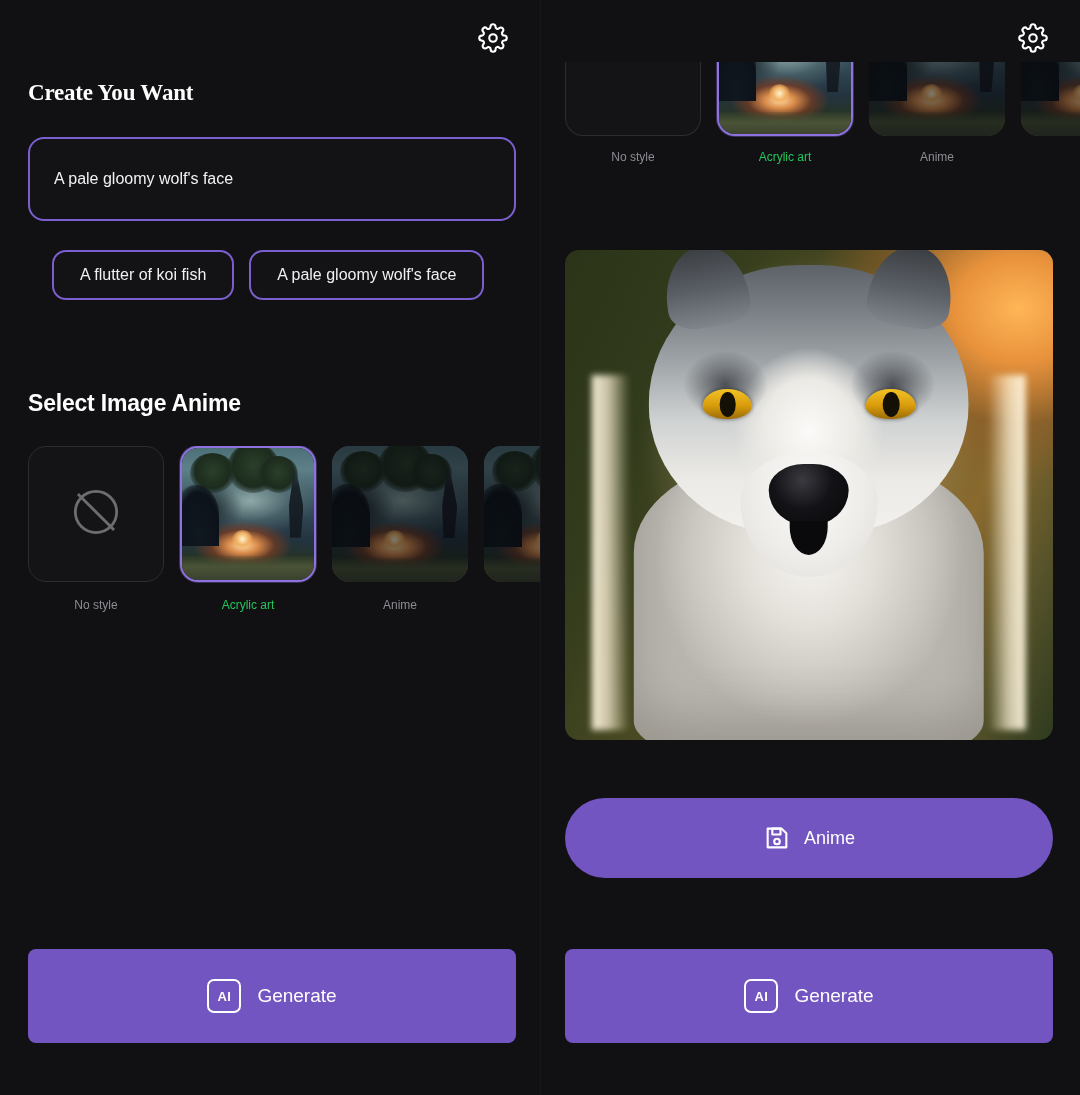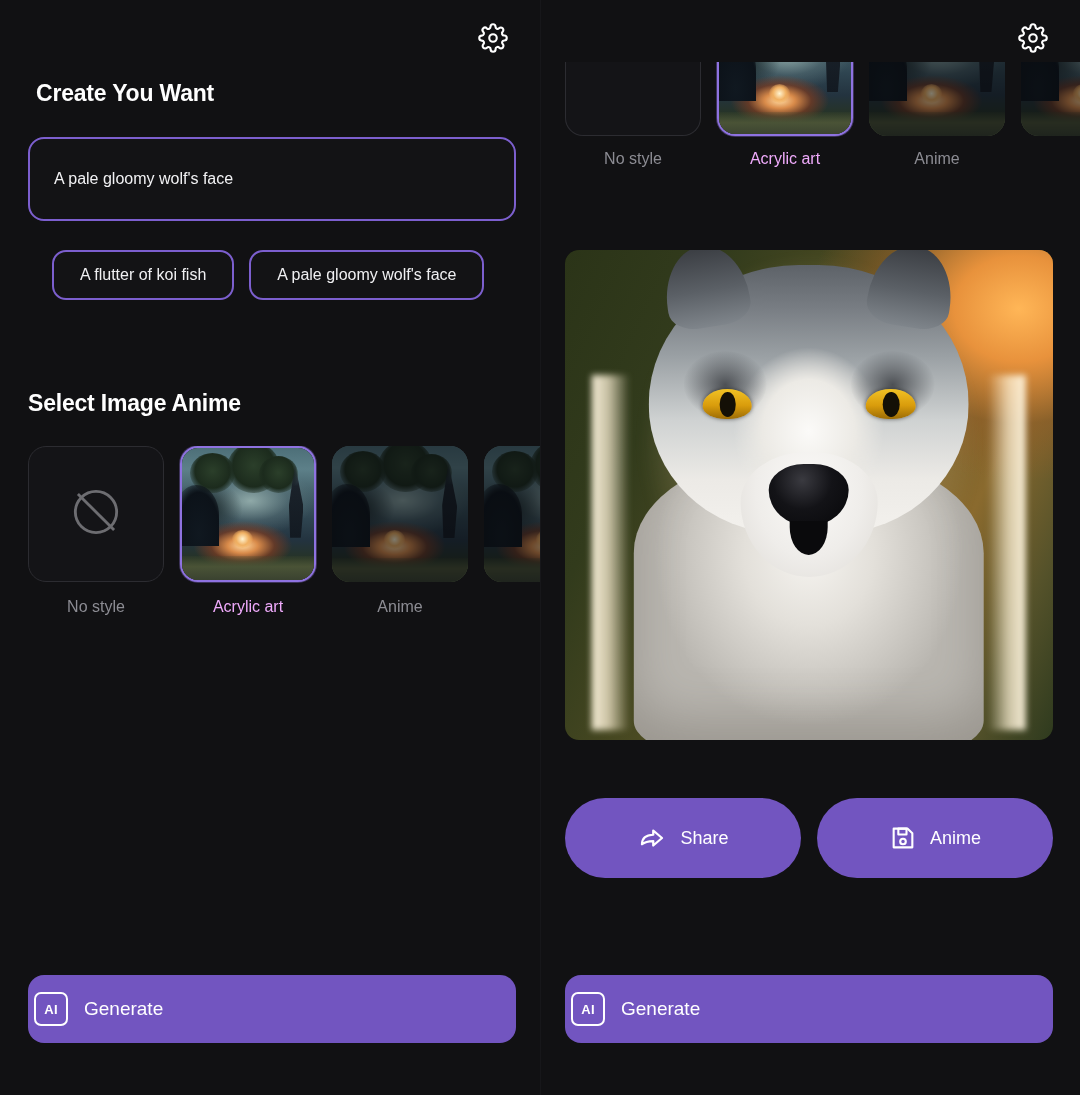--- a/index.html
+++ b/index.html
@@ -60,21 +60,21 @@
     margin: 0;
   }
 
   
   .left-inner {
     position: absolute;
     left: 28px;
     right: 24px;
     top: 0;
   }
-  .title-create { position: absolute; top: 80px; left: 8px; }
+  .title-create { position: absolute; top: 80px; left: 0; font-family: Liberation Serif, serif; }
 
   .prompt-box {
     position: absolute;
     top: 137px;
     left: 0;
     width: 488px;
     height: 84px;
     box-sizing: border-box;
     border: 2px solid #7c5fce;
     border-radius: 16px;
@@ -149,25 +149,25 @@
     align-items: center;
     justify-content: center;
   }
   .style-thumb.selected {
     border: 2px solid #8e72e0;
     box-shadow: 0 0 0 1px rgba(142,114,224,.35);
   }
   .style-label {
     margin-top: 16px;
     text-align: center;
-    font-size: 16px;
+    font-size: 12px;
     color: #8c8c93;
     white-space: nowrap;
   }
-  .style-label.active { color: #f0abfc; }
+  .style-label.active { color: #22c55e; }
 
   
   .art {
     position: absolute;
     inset: 0;
     background:
       radial-gradient(ellipse 52% 26% at 46% 74%, #ffd9a0 0%, #d98b4a 22%, rgba(120,60,35,.75) 46%, rgba(40,30,35,0) 72%),
       radial-gradient(ellipse 40% 30% at 18% 46%, #1d2a2c 0%, rgba(20,30,32,0) 70%),
       radial-gradient(ellipse 62% 34% at 52% 40%, #8fa9a8 0%, rgba(110,135,138,.35) 45%, rgba(40,55,60,0) 78%),
       linear-gradient(180deg, #4d6f78 0%, #5d8089 16%, #45616a 34%, #2e4450 54%, #23333f 70%, #263326 84%, #3e4a30 100%);
@@ -418,25 +418,26 @@
     cursor: pointer;
     border: none;
     font-family: inherit;
   }
   .btn-pill svg { display: block; }
 
   
   .generate {
     position: absolute;
     bottom: 52px;
-    height: 68px;
-    border-radius: 16px;
+    height: 94px;
+    border-radius: 8px;
     background: #7255c0;
     display: flex;
     align-items: center;
+    justify-content: center;
     gap: 16px;
     font-size: 19px;
     color: #ffffff;
     cursor: pointer;
     border: none;
     font-family: inherit;
   }
   .generate.left  { left: 28px; width: 488px; }
   .generate.right { left: 24px; width: 488px; }
   .ai-badge {
@@ -642,28 +643,20 @@
           <div class="wolf-mouth"></div>
           <div class="wolf-fur-edge l"></div>
           <div class="wolf-fur-edge r"></div>
         </div>
       </div>
     </div>
 
     <div class="actions">
       <button class="btn-pill">
         <span>
-          <svg width="30" height="30" viewBox="0 0 24 24" fill="none" stroke="#ffffff" stroke-width="1.8" stroke-linecap="round" stroke-linejoin="round">
-            <path d="M4 17c0-4.5 3.2-7.4 9-7.6V6l7 6-7 6v-3.6C8.6 14.4 6 15.2 4 17z"></path>
-          </svg>
-        </span>
-        <span>Share</span>
-      </button>
-      <button class="btn-pill">
-        <span>
           <svg width="28" height="28" viewBox="0 0 24 24" fill="none" stroke="#ffffff" stroke-width="1.8" stroke-linecap="round" stroke-linejoin="round">
             <path d="M4 4h12l4 4v12H4z"></path>
             <path d="M8 4h7v5H8z"></path>
             <circle cx="12" cy="15" r="2.4"></circle>
           </svg>
         </span>
         <span>Anime</span>
       </button>
     </div>
 

